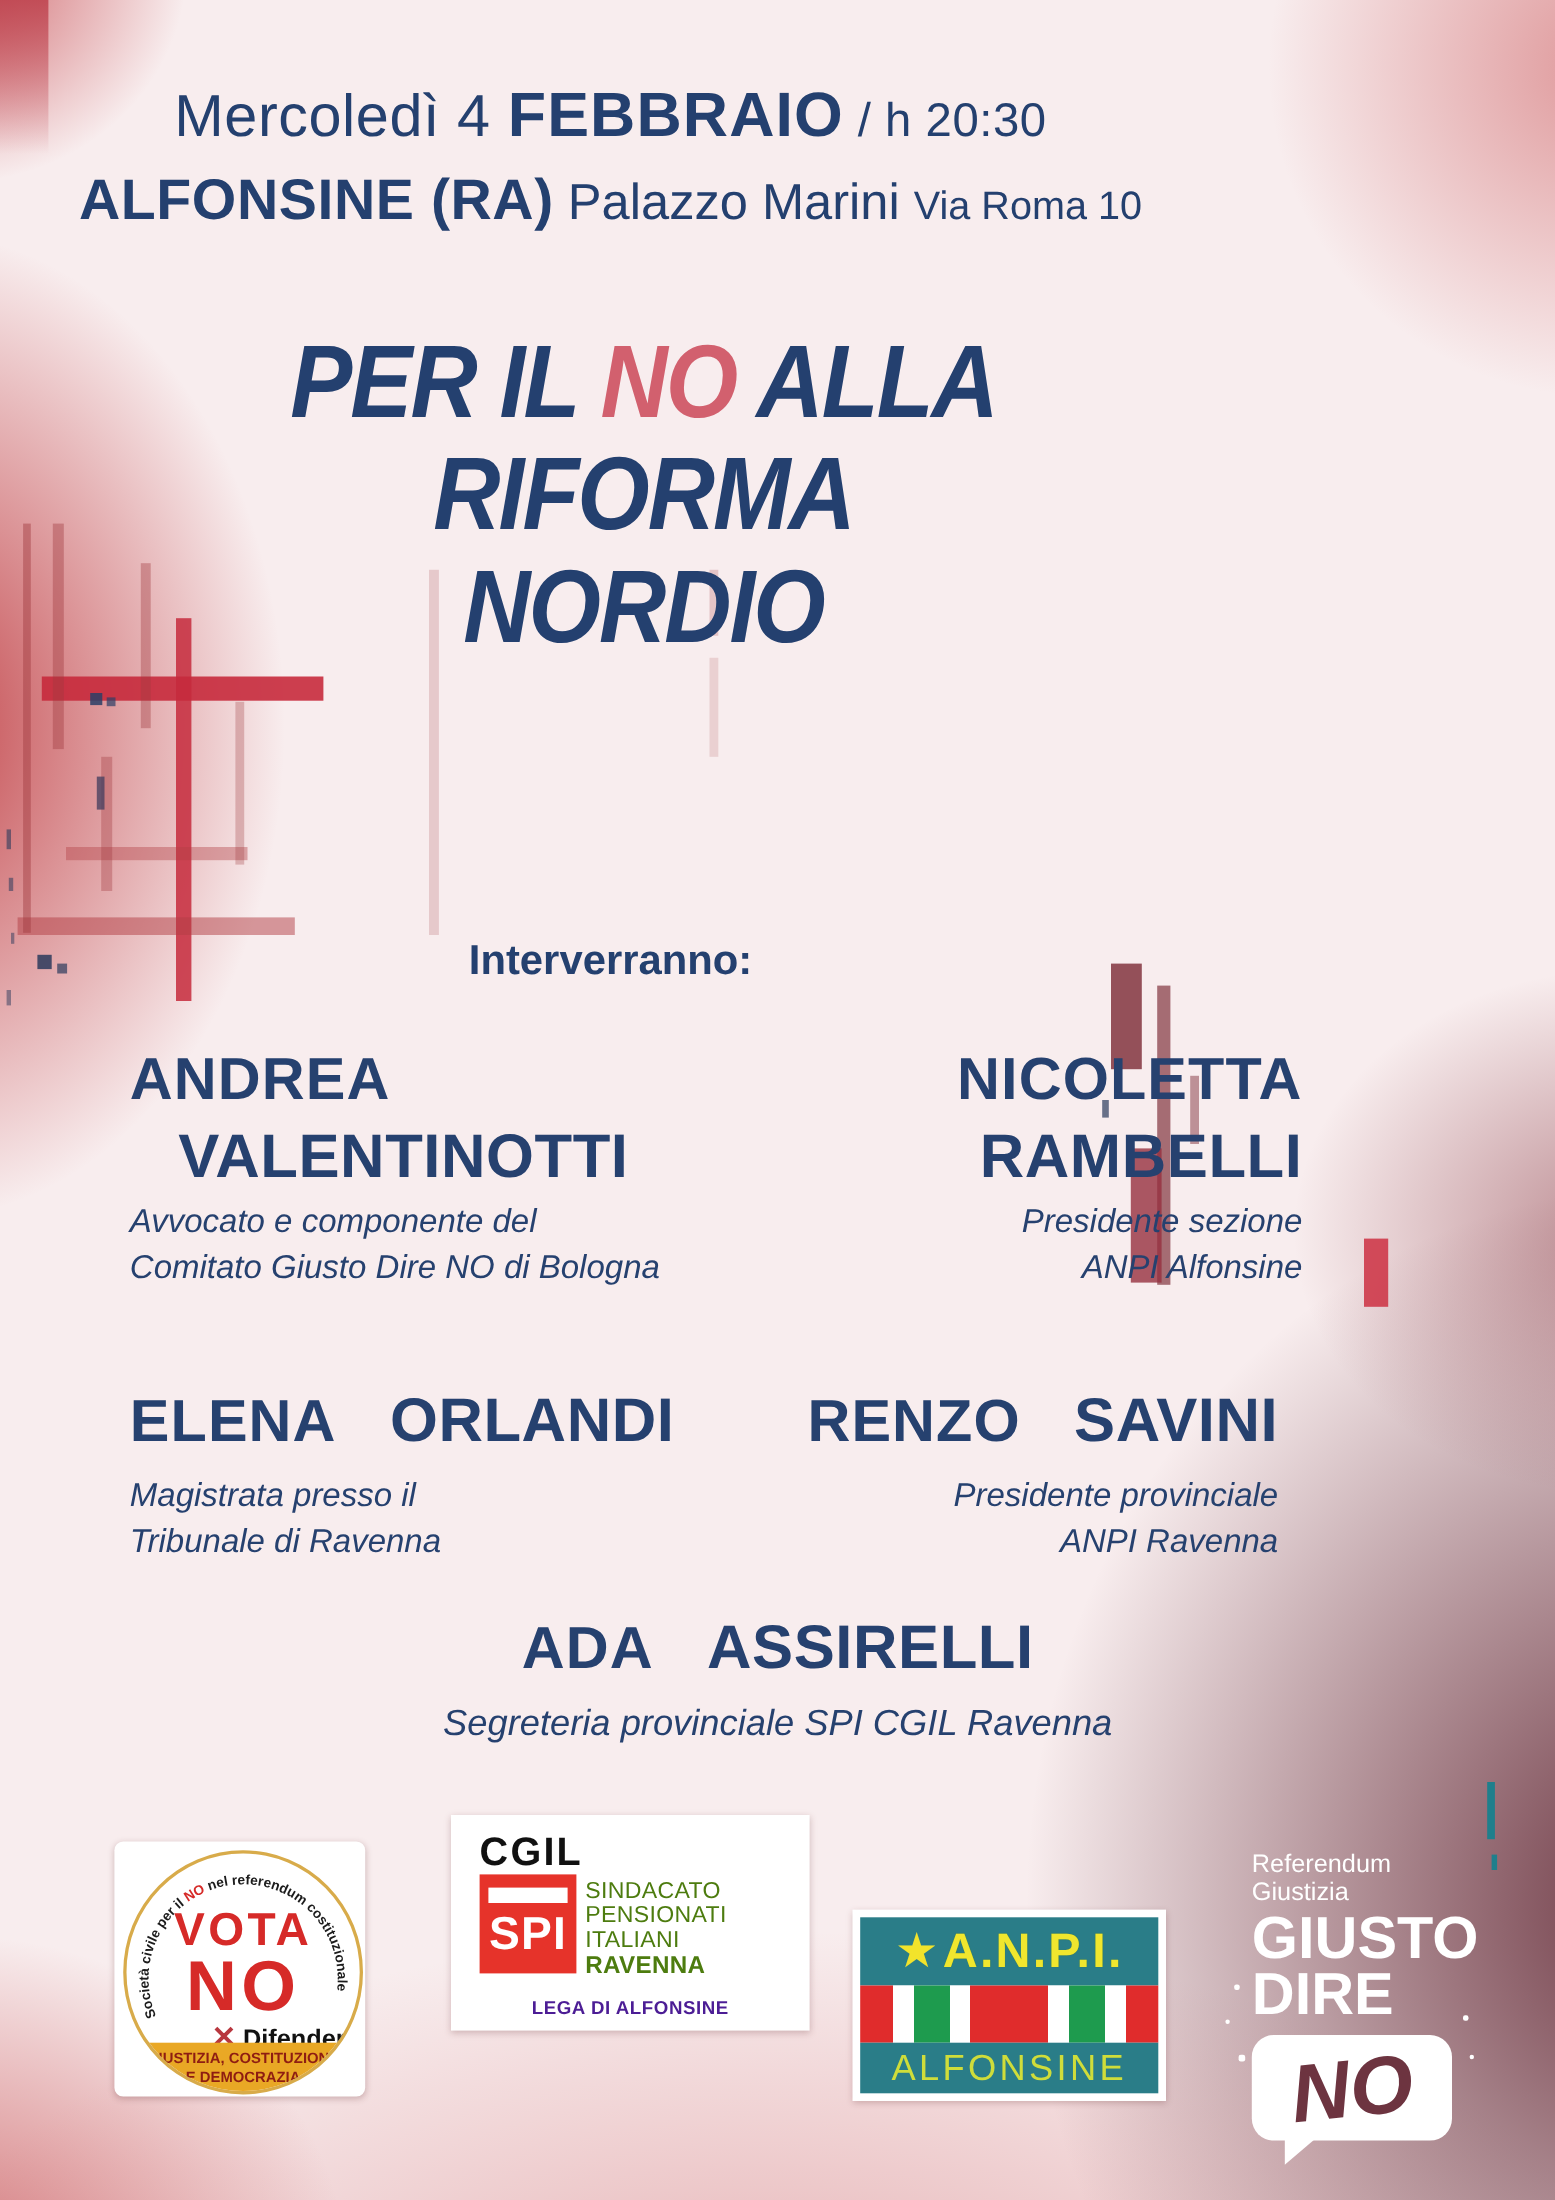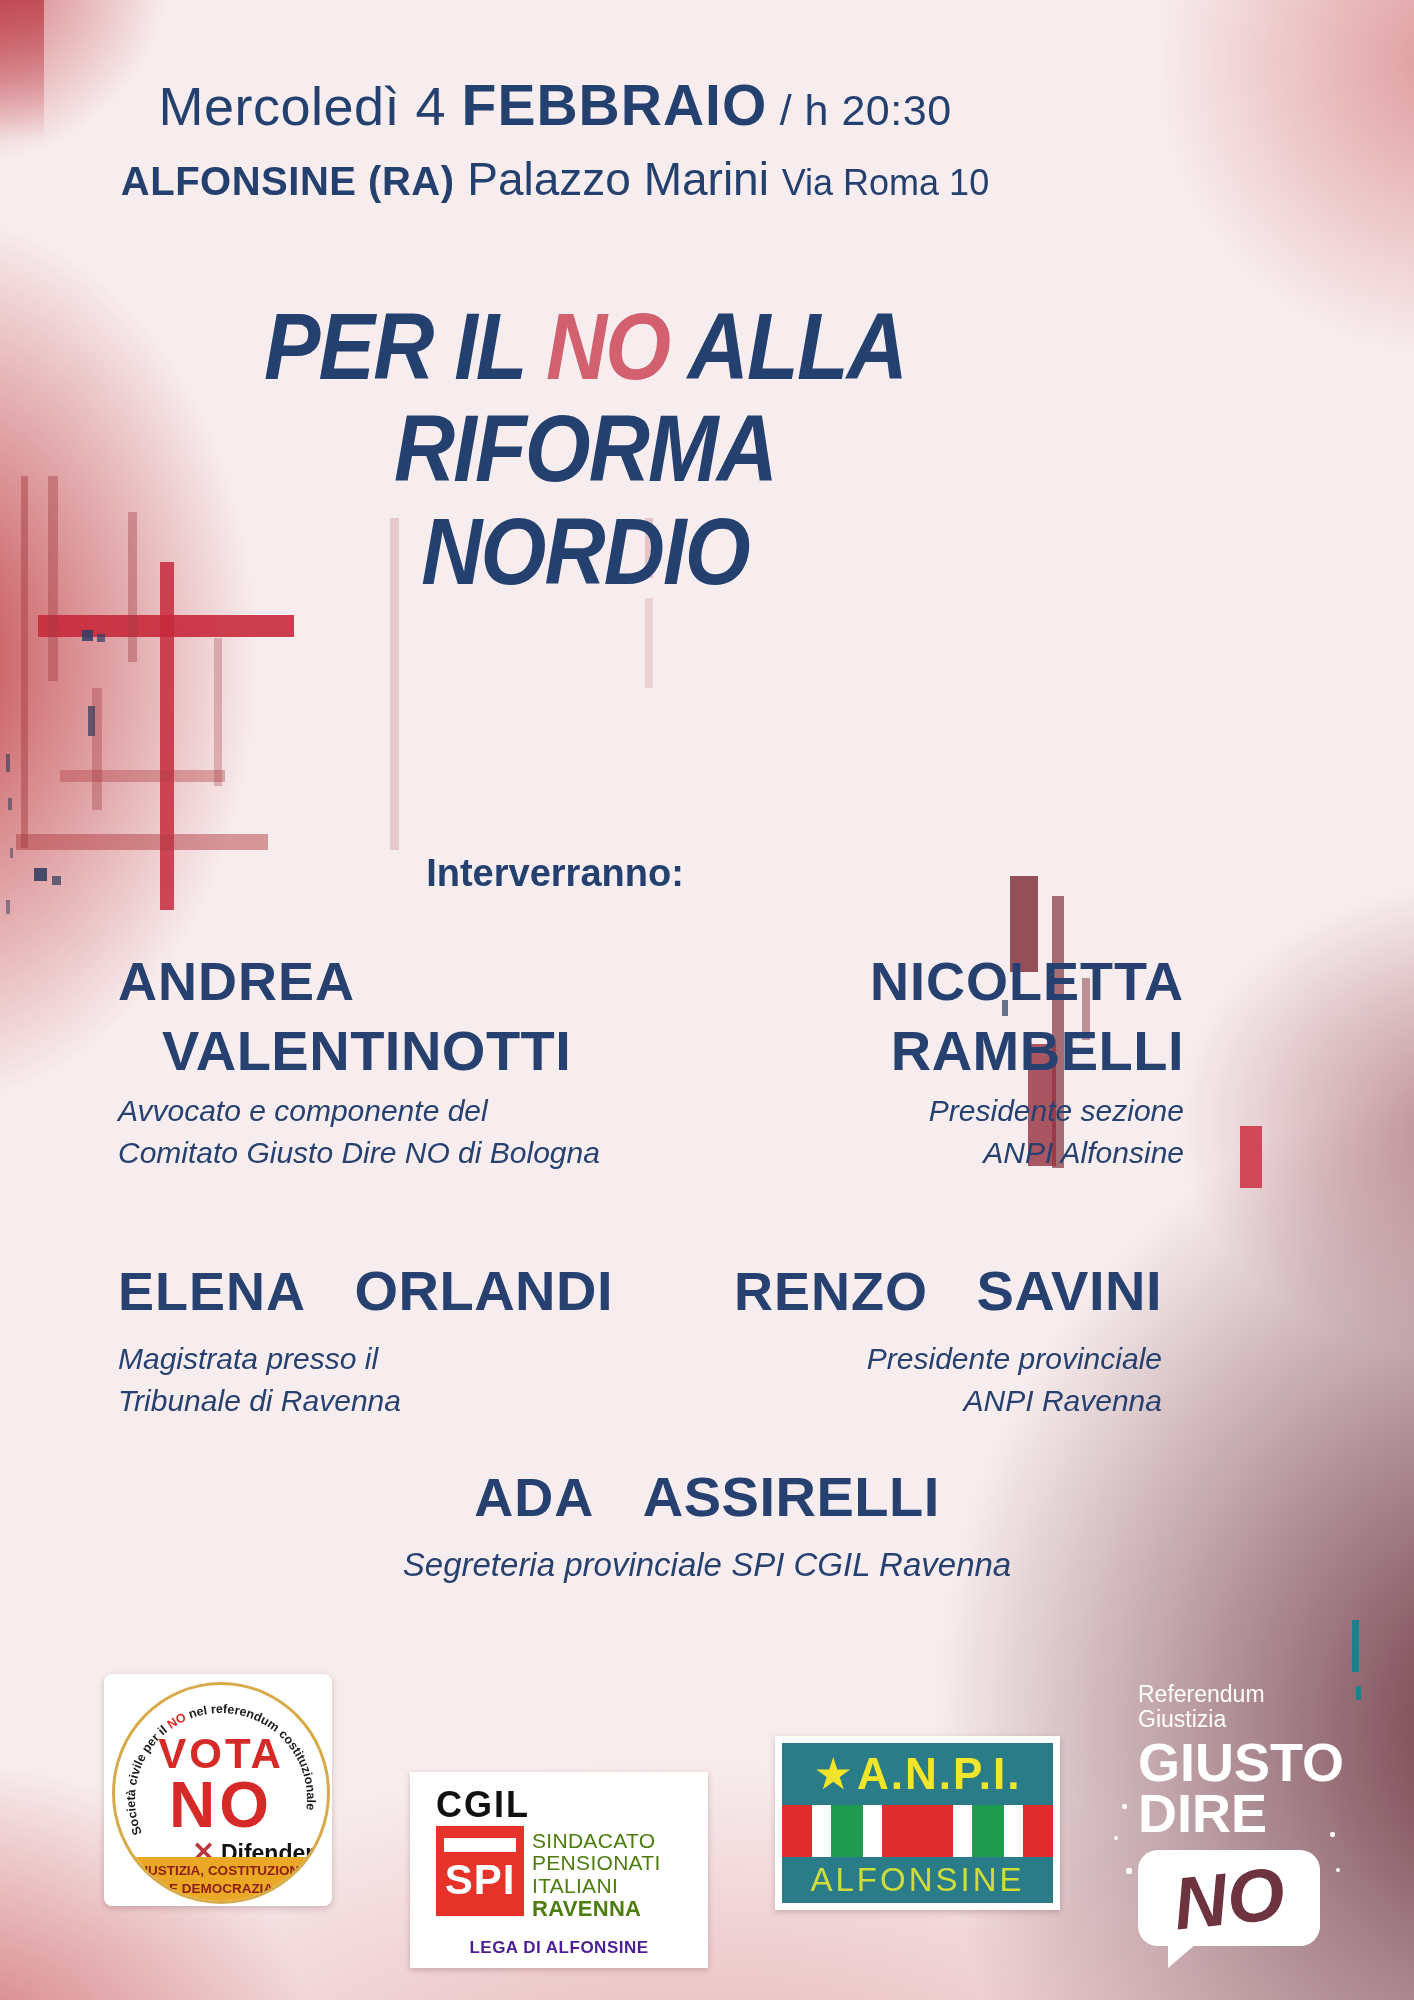--- a/index.html
+++ b/index.html
@@ -51,21 +51,21 @@
   .g29{left:1356px;top:1686px;width:5px;height:14px;background:#1f7f8c;}
   .g30{left:0;top:0;width:44px;height:140px;background:linear-gradient(rgba(191,69,80,.9), rgba(191,69,80,0));}
 
   
   .header{position:absolute;top:72px;left:0;width:1110px;text-align:center;color:#24406f;}
   .header-line1{font-size:54px;letter-spacing:.5px;white-space:nowrap;}
   .h-day{font-weight:400;}
   .h-month{font-weight:700;font-size:57px;letter-spacing:1px;}
   .h-time{font-size:43px;}
   .header-line2{margin-top:14px;font-size:46px;white-space:nowrap;}
-  .h-city{font-weight:700;font-size:40px;letter-spacing:.5px;}
+  .h-city{font-weight:700;font-size:52px;letter-spacing:.5px;}
   .h-venue{font-size:46px;}
   .h-address{font-size:36px;}
 
   
   .title{
     position:absolute;top:296px;left:0;width:1170px;text-align:center;
     color:#24406f;font-weight:700;font-style:italic;font-size:94px;line-height:1.09;
     letter-spacing:-2px;transform:scaleX(.9);transform-origin:50% 0;white-space:nowrap;
   }
   .title .no{color:#d2606e;}
@@ -91,21 +91,21 @@
   .logo-vota{position:absolute;left:104px;top:1674px;width:228px;height:232px;background:#fff;border-radius:8px;box-shadow:0 2px 6px rgba(90,30,35,.25);}
   .vota-circle{position:absolute;left:8px;top:8px;width:212px;height:216px;border-radius:50%;border:3px solid #d8ab4a;background:#fff;overflow:hidden;}
   .vota-arc{position:absolute;left:0;top:0;width:100%;height:100%;}
   .vota-word1{position:absolute;left:0;right:0;top:48px;text-align:center;color:#d62a28;font-weight:700;font-size:42px;letter-spacing:3px;line-height:1;}
   .vota-word2{position:absolute;left:0;right:0;top:88px;text-align:center;color:#d62a28;font-weight:700;font-size:64px;letter-spacing:4px;line-height:1;}
   .vota-dif{position:absolute;left:0;right:0;top:154px;text-align:right;color:#111;font-weight:700;font-size:23px;line-height:1;}
   .vota-dif .cross{color:#b8373f;font-size:27px;font-weight:700;margin-right:6px;}
   .vota-banner{position:absolute;left:0;right:0;bottom:0;height:44px;background:#e9a825;color:#8e1d12;font-weight:700;font-size:13.5px;text-align:center;line-height:1.3;padding-top:5px;box-sizing:border-box;}
 
   
-  .logo-cgil{position:absolute;left:410px;top:1772px;width:298px;height:196px;background:#fff;box-shadow:0 2px 6px rgba(90,30,35,.25);}
+  .logo-cgil{position:absolute;left:410px;top:1650px;width:326px;height:196px;background:#fff;box-shadow:0 2px 6px rgba(90,30,35,.25);}
   .cgil-title{position:absolute;left:26px;top:12px;font-weight:700;font-size:36px;letter-spacing:2px;color:#111;}
   .spi-box{position:absolute;left:26px;top:54px;width:88px;height:90px;background:#e6332a;}
   .spi-bar{position:absolute;left:8px;top:12px;right:8px;height:14px;background:#fff;}
   .spi-text{position:absolute;left:0;right:0;top:30px;text-align:center;color:#fff;font-weight:700;font-size:42px;letter-spacing:1px;}
   .cgil-right{position:absolute;left:122px;top:58px;font-size:21px;line-height:1.07;color:#4d7c0f;letter-spacing:.3px;}
   .cgil-right .bold{font-weight:700;font-size:22px;}
   .lega{position:absolute;left:0;right:0;bottom:10px;text-align:center;font-weight:700;font-size:17px;color:#4c1d95;letter-spacing:.5px;}
 
   
   .logo-anpi{position:absolute;left:775px;top:1736px;width:285px;height:174px;background:#fff;box-sizing:border-box;padding:7px;box-shadow:0 2px 6px rgba(90,30,35,.25);}

